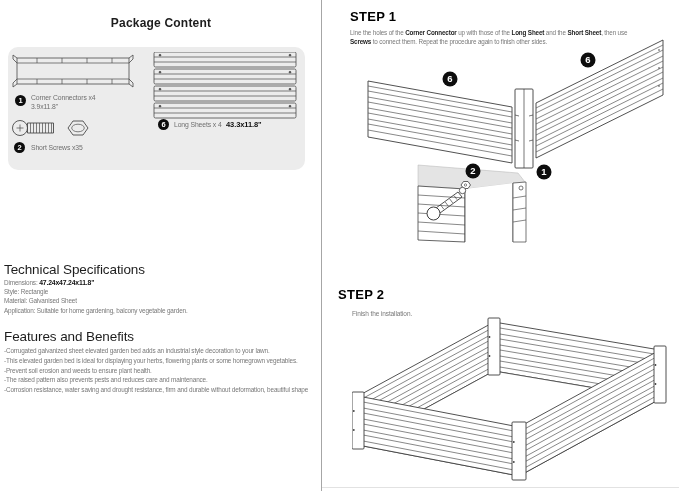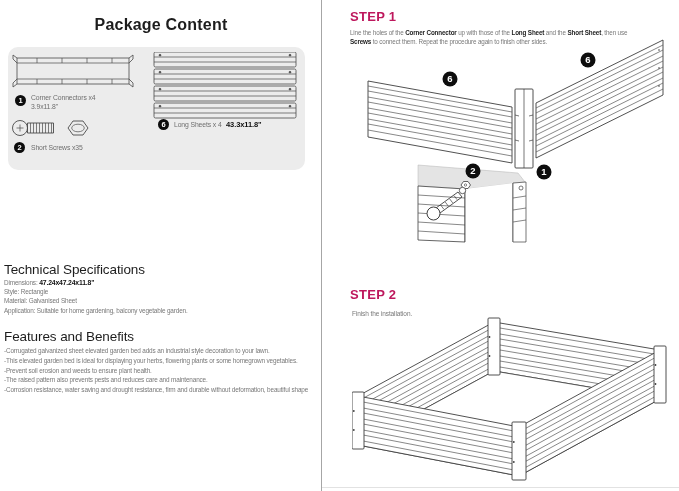--- a/index.html
+++ b/index.html
@@ -1,32 +1,32 @@
 <!DOCTYPE html>
 <html><head>
 <meta charset="utf-8">
 <style>
   html,body{margin:0;padding:0;background:#fff;}
   .page{position:relative;width:679px;height:491px;background:#fff;overflow:hidden;
         font-family:"Liberation Sans",sans-serif;color:#222;}
   .abs{position:absolute;}
   .divider-v{left:321px;top:0;width:1px;height:491px;background:#a6a6a6;}
   .divider-h{left:322px;top:487px;width:357px;height:1px;background:#e2e2e2;}
-  .h-big{left:0;top:16px;width:322px;text-align:center;font-size:16px;font-weight:bold;
+  .h-big{left:0;top:16px;width:322px;text-align:center;font-size:12px;font-weight:bold;
          color:#1d1d1d;letter-spacing:.2px;}
   .pkg-box{left:8px;top:47px;width:297px;height:123px;background:#ececec;border-radius:10px;}
   .badge{width:11px;height:11px;border-radius:50%;background:#0d0d0d;color:#fff;
          font-size:7.5px;font-weight:bold;display:flex;align-items:center;justify-content:center;
          line-height:1;}
   .lbl{font-size:6.8px;color:#6e6e6e;letter-spacing:-.1px;white-space:nowrap;}
   .lbl-dark{font-size:7.5px;color:#111;font-weight:bold;white-space:nowrap;letter-spacing:-.1px;}
   .h-med{font-size:13.5px;font-weight:normal;color:#1d1d1d;letter-spacing:-.1px;white-space:nowrap;}
   .body-sm{font-size:6.4px;color:#787878;letter-spacing:-.15px;line-height:9.2px;white-space:nowrap;}
   .body-sm .val{color:#111;font-weight:bold;font-size:6.8px;}
-  .h-step{font-size:13px;font-weight:bold;color:#be185d;letter-spacing:.3px;}
+  .h-step{font-size:13px;font-weight:bold;color:#000000;letter-spacing:.3px;}
   .step-body{font-size:6.3px;color:#787878;letter-spacing:-.15px;line-height:9px;width:300px;}
   .step-body .bseg{color:#1d1d1d;font-weight:bold;}
   .caption{font-size:6.5px;color:#787878;letter-spacing:-.1px;}
   svg{display:block;}
   svg text.numlbl{font-family:"Liberation Sans",sans-serif;font-size:9.5px;font-weight:bold;
                   fill:#fff;text-anchor:middle;}
 </style>
 </head>
 <body>
 
@@ -181,21 +181,21 @@
     <g>
       <circle cx="194" cy="134" r="7.5" fill="#0d0d0d"></circle>
       <text class="numlbl" x="194" y="137.4">1</text>
     </g>
     <g>
       <circle cx="123" cy="133" r="7.5" fill="#0d0d0d"></circle>
       <text class="numlbl" x="123" y="136.4">2</text>
     </g>
   </svg>
 
-  <div class="abs h-step" style="left:350px;top:287px;">STEP 2</div>
+  <div class="abs h-step" style="left:338px;top:287px;">STEP 2</div>
   <div class="abs caption" style="left:352px;top:310px;">Finish the installation.</div>
 
   <svg class="abs" style="left:352px;top:316px;" width="322" height="168" viewBox="0 0 322 168">
     <g>
       <polygon points="6,80 142,6 142,55 6,129" fill="#fff" stroke="#3d3d3d" stroke-width="0.9"></polygon>
       <path fill="none" stroke="#555" stroke-width="0.7" d="M6,85L142,11 M6,91L142,17 M6,96L142,22 M6,102L142,28 M6,107L142,33 M6,113L142,39 M6,118L142,44 M6,124L142,50"></path>
     </g>
     <g>
       <polygon points="142,6 308,34 308,83 142,55" fill="#fff" stroke="#3d3d3d" stroke-width="0.9"></polygon>
       <path fill="none" stroke="#555" stroke-width="0.7" d="M142,11L308,39 M142,17L308,45 M142,22L308,50 M142,28L308,56 M142,33L308,61 M142,39L308,67 M142,44L308,72 M142,50L308,78"></path>

